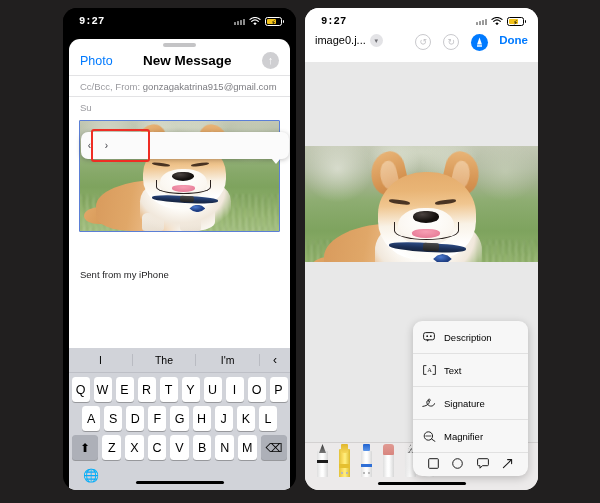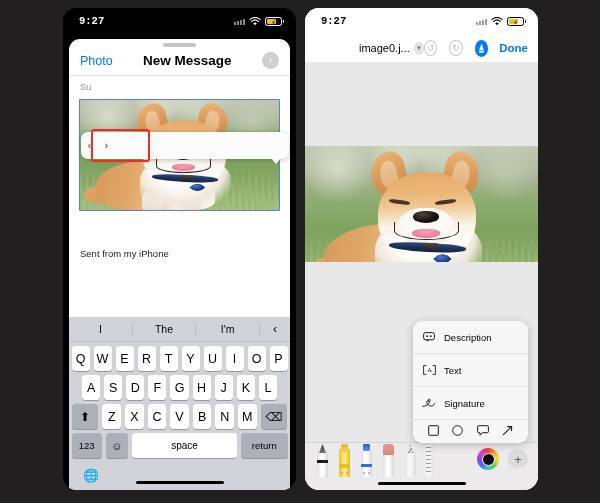--- a/index.html
+++ b/index.html
@@ -290,22 +290,22 @@
     position:relative;
   }
   .globe { font-size:13px; color:#000; }
   .home-ind {
     position:absolute; left:50%; transform:translateX(-50%);
     bottom:6px; width:88px; height:3.5px; border-radius:2px; background:#000;
   }
 
   
   .mk-navbar {
-    height:28px; display:flex; align-items:center;
-    padding:0 10px; gap:0; background:#fff;margin-left:44px;
+    height:28px; display:flex; 
+    padding:0 10px; gap:0; background:#fff;
   }
   .mk-file { font-size:11px; color:#000; font-weight:500; }
   .mk-chev {
     width:13px;height:13px;border-radius:50%;background:#e3e3e6;
     display:flex;align-items:center;justify-content:center;
     font-size:7px;color:#6e6e73; margin-left:4px;
   }
   .mk-spacer { flex:1; }
   .circ-btn {
     width:16px;height:16px;border-radius:50%;
@@ -449,20 +449,24 @@
 
   <div id="mail-sheet">
     <div class="grabber"></div>
 
     <div class="mail-navbar">
       <span class="mail-cancel">Photo</span>
       <span class="mail-title">New Message</span>
       <span class="send-btn">↑</span>
     </div>
 
+    <div class="mail-field">
+      <span class="lbl">Cc/Bcc, From:</span>
+      <span>gonzagakatrina915@gmail.com</span>
+    </div>
 
     <div class="mail-field subject">
       <span>Su</span>
     </div>
 
     <div id="markup-popup">
       <span class="arrowcell">‹</span>
       <span class="arrowcell">›</span>
       <span class="tail"></span>
     </div>
@@ -534,26 +538,20 @@
         <span class="key">Z</span>
         <span class="key">X</span>
         <span class="key">C</span>
         <span class="key">V</span>
         <span class="key">B</span>
         <span class="key">N</span>
         <span class="key">M</span>
         <span class="key wide">⌫</span>
       </div>
 
-      <div class="krow r4">
-        <span class="key num">123</span>
-        <span class="key emoji">☺</span>
-        <span class="key space">space</span>
-        <span class="key ret">return</span>
-      </div>
 
       <div class="kb-bottom">
         <span class="globe">🌐</span>
         <span class="home-ind"></span>
       </div>
     </div>
   </div>
 </div>
 
 <div class="phone" id="phone-right">
@@ -644,20 +642,30 @@
       <span>Text</span>
     </div>
     <div class="mk-mi">
       <span class="ic">
         <svg width="14" height="10" viewBox="0 0 14 10">
             <path d="M.8 8.4c2-.3 4.6-1 6-3 1-1.4.4-3-.9-2.8-1.2.2-1.4 2-.6 3.4.9 1.6 3 2.4 4.6 2 1.4-.3 2.3-1.3 2.6-2.3" fill="none" stroke="#1b1b1b" stroke-width=".95" stroke-linecap="round"></path>
             <circle cx="7.2" cy="2.2" r="1.1" fill="none" stroke="#1b1b1b" stroke-width=".8"></circle>
           </svg>
       </span>
       <span>Signature</span>
+    </div>
+    <div class="mk-mi">
+      <span class="ic">
+        <svg width="13" height="11" viewBox="0 0 13 11">
+            <circle cx="5.4" cy="5" r="4.2" fill="none" stroke="#1b1b1b" stroke-width=".95"></circle>
+            <path d="M8.6 8 12 10.4" stroke="#1b1b1b" stroke-width=".95" stroke-linecap="round"></path>
+            <path d="M2.4 5h6" stroke="#1b1b1b" stroke-width=".8"></path>
+          </svg>
+      </span>
+      <span>Magnifier</span>
     </div>
     <div class="mk-shapes">
       <span>
         <svg width="11" height="11" viewBox="0 0 11 11">
             <rect x=".7" y=".7" width="9.6" height="9.6" rx=".8" fill="none" stroke="#1b1b1b" stroke-width="1"></rect>
           </svg>
       </span>
       <span>
         <svg width="11" height="11" viewBox="0 0 11 11">
             <circle cx="5.5" cy="5.5" r="4.8" fill="none" stroke="#1b1b1b" stroke-width="1"></circle>

